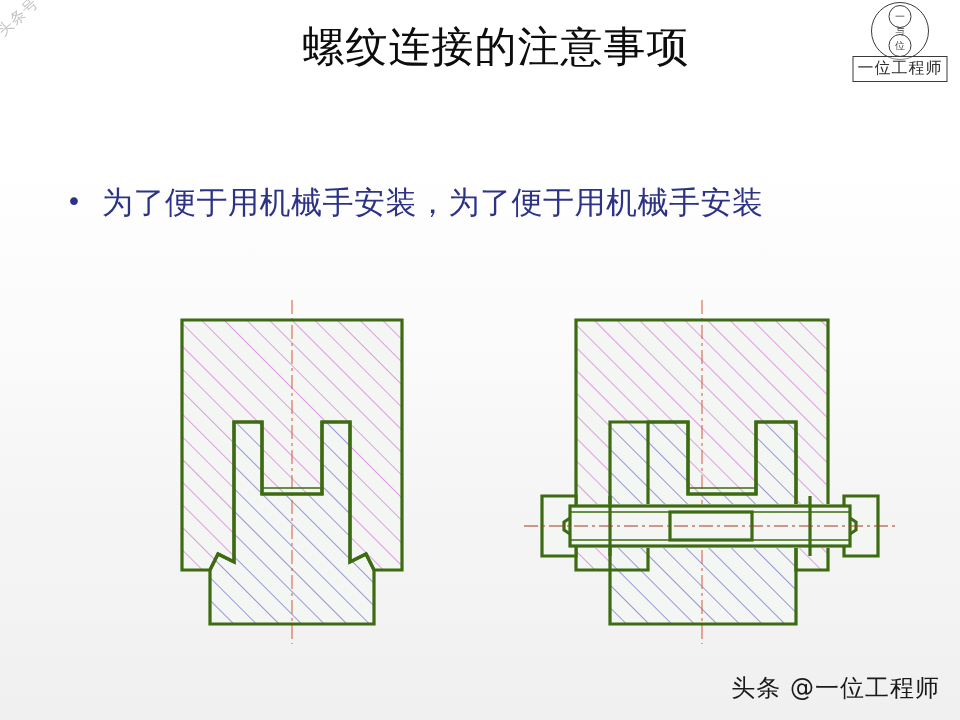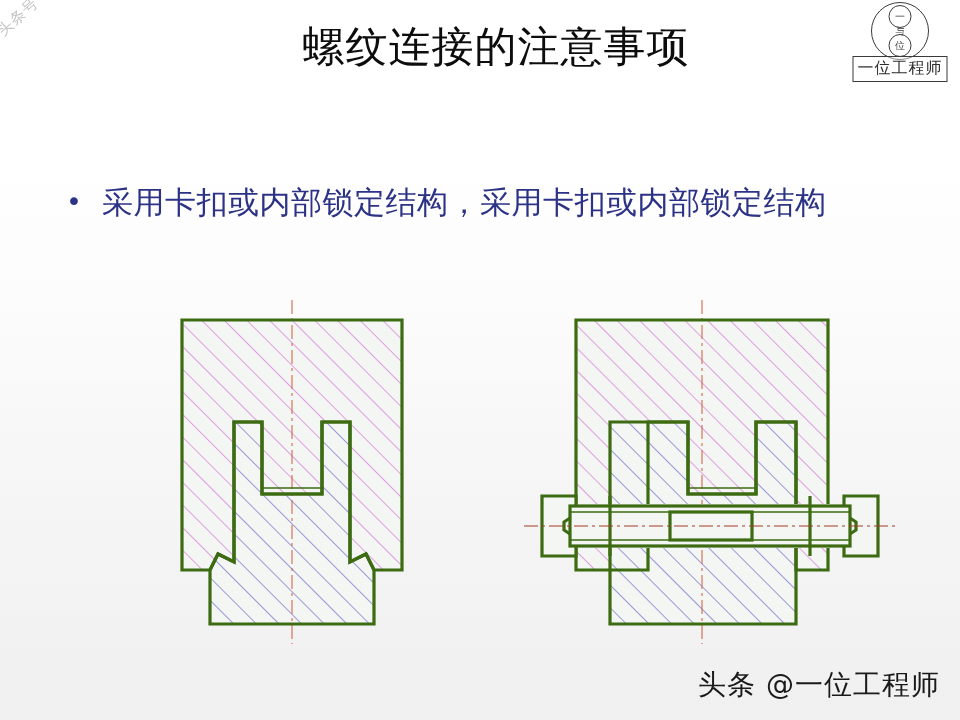--- a/index.html
+++ b/index.html
@@ -150,21 +150,21 @@
     top: 0;
   }
   #fig-left  { left: 150px; }
   #fig-right { left: 520px; }
 
   
   #wm-bottom {
     position: absolute;
     right: 20px;
     bottom: 16px;
-    font-size: 28px;
+    font-size: 24px;
     color: #1a1a1a;
     letter-spacing: 1px;
     white-space: nowrap;
   }
 </style>
 </head>
 <body>
 
 <div id="slide">
 
@@ -177,21 +177,21 @@
       <div class="inner-bot">位</div>
     </div>
     <div id="logo-text">一位工程师</div>
   </div>
 
   <div id="title">螺纹连接的注意事项</div>
 
   <div id="bullets">
     <div class="bullet-row">
       <span class="bullet-dot">•</span>
-      <span class="bullet-text">采用卡扣或内部锁定结构，采用卡扣或内部锁定结构</span>
+      <span class="bullet-text">为了便于用机械手安装，为了便于用机械手安装</span>
     </div>
   </div>
 
   <div id="drawings">
 
     <div class="fig" id="fig-left">
       <svg width="320" height="370" viewBox="0 0 320 370">
         <defs>
 
           <pattern id="hatchMagentaL" width="16" height="16" patternUnits="userSpaceOnUse" patternTransform="rotate(-45)">

